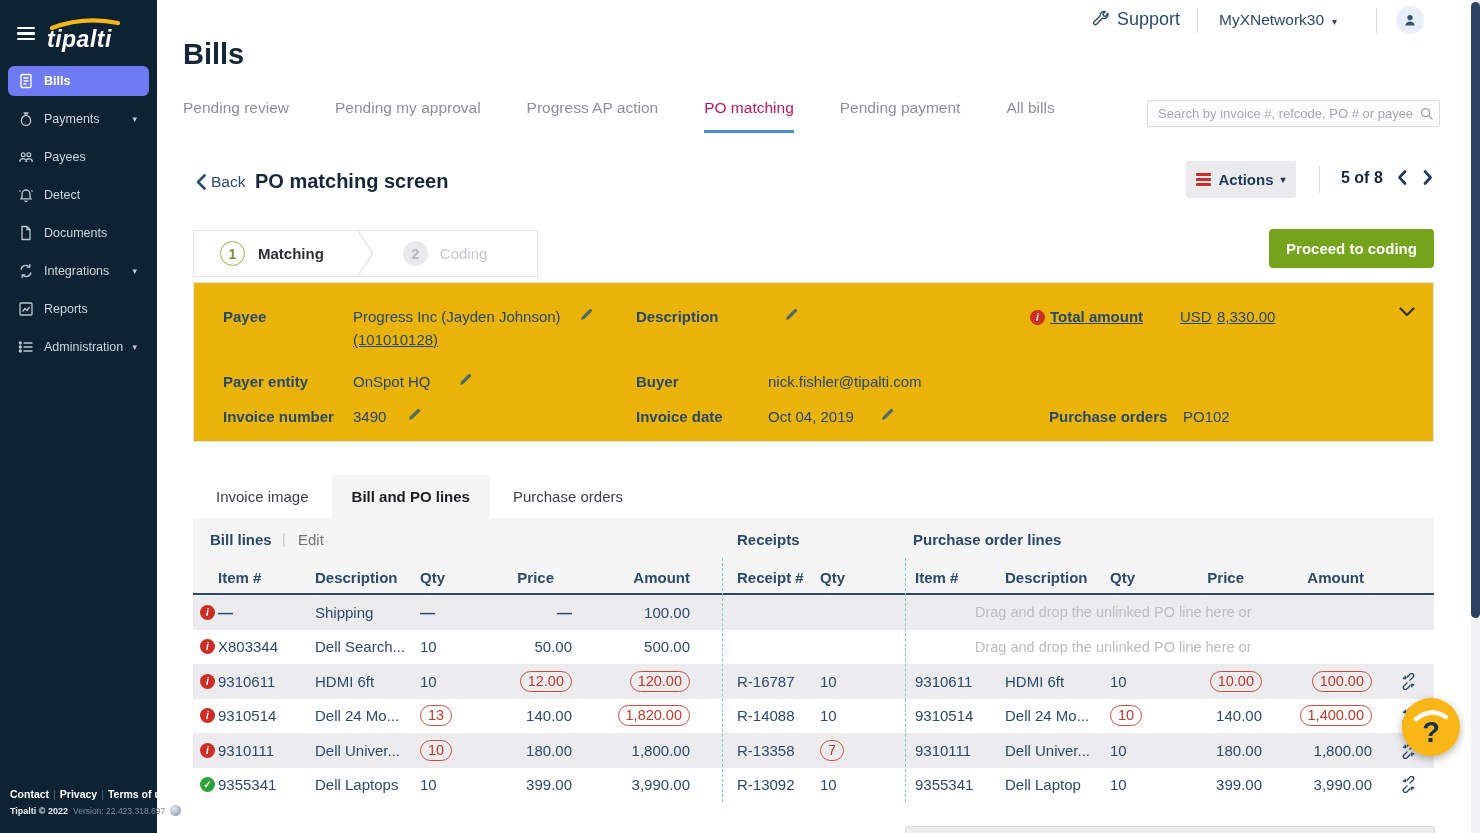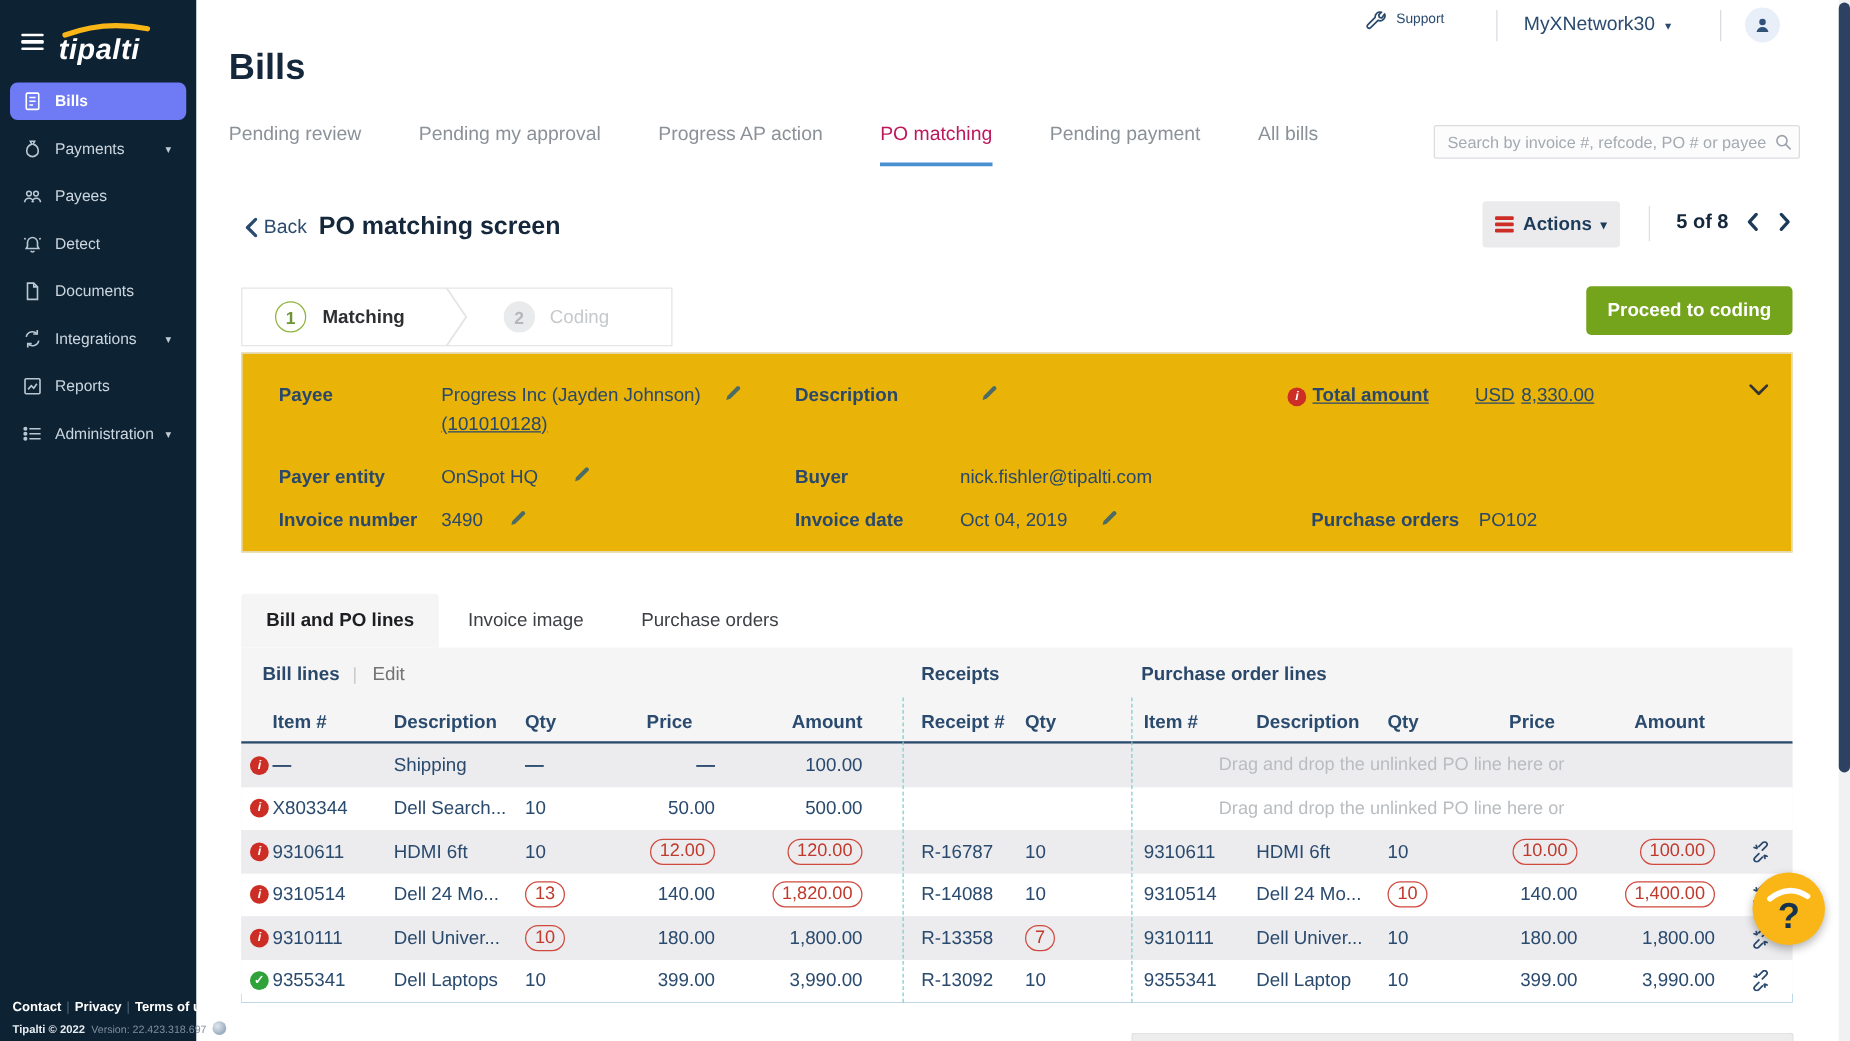--- a/index.html
+++ b/index.html
@@ -12,29 +12,29 @@
 .logo{position:absolute;left:44px;top:12px;width:80px;height:42px}
 .logo .arc{position:absolute;left:2px;top:3px}
 .logo .word{position:absolute;left:3px;top:14px;color:#fff;font-size:23px;font-weight:700;font-style:italic;letter-spacing:.5px}
 .sb-menu{position:absolute;left:0;top:64px;width:157px}
 .sb-item{position:relative;display:flex;align-items:center;height:30px;margin:2px 8px;padding-left:10px;border-radius:6px;color:#ccd6df;font-size:12.5px;cursor:pointer}
 .sb-item .sb-ico{width:17px;height:17px;margin-right:9px;color:#b9c7d2;display:inline-flex}
 .sb-item.active{background:#6e7bf4;color:#fff;font-weight:700}
 .sb-item.active .sb-ico{color:#fff}
 .sb-item .sb-caret{position:absolute;right:12px;font-size:9px;color:#c2ccd6}
 .sb-gap{height:4px}
-.sb-footer{position:absolute;left:0;bottom:0;width:142px;padding:6px 10px 5px}
+.sb-footer{position:absolute;left:0;bottom:0;width:142px;padding:6px 10px 17px}
 .sb-links{font-size:10.5px;font-weight:700;color:#fff;white-space:nowrap}
 .sb-links a{color:#fff;text-decoration:none;cursor:pointer}
 .sb-links .sep{color:#51657a;margin:0 4px;font-weight:400}
 .sb-meta{margin-top:5px;font-size:8.5px;color:#7e8ea0;display:flex;align-items:center;white-space:nowrap}
 .sb-copy{color:#e8edf2;font-weight:700;margin-right:5px;font-size:9px}
 .globe{width:11px;height:11px;border-radius:50%;background:radial-gradient(circle at 35% 35%,#dfe7ef,#7e93a9);margin-left:5px;flex:0 0 auto}
 
-.tb-support{position:absolute;left:1093px;top:9px;display:flex;gap:7px;color:#2a4a6e;font-size:11px;cursor:pointer}
+.tb-support{position:absolute;left:1093px;top:9px;display:flex;align-items:center;gap:7px;color:#2a4a6e;font-size:18px;cursor:pointer}
 .tb-div{position:absolute;top:8px;width:1px;height:25px;background:#d8dce1}
 .tb-account{position:absolute;left:1219px;top:11px;color:#2a4a6e;font-size:15.5px;cursor:pointer}
 .tb-account .caret{font-size:10px;margin-left:8px}
 .tb-avatar{position:absolute;left:1396px;top:6px;width:28px;height:28px;border-radius:50%;background:#e9eff8;display:flex;align-items:center;justify-content:center;cursor:pointer}
 
 .page-title{position:absolute;left:183px;top:38px;font-size:29px;font-weight:800;color:#15273b}
 .nav-tabs{position:absolute;left:183px;top:99px;width:945px;display:flex;gap:46px}
 .ntab{font-size:15.5px;color:#8b9198;padding-bottom:13px;cursor:pointer;white-space:nowrap}
 .ntab.active{color:#be185d;border-bottom:3px solid #4a8fd2}
 .search-box{position:absolute;left:1147px;top:100px;width:293px;height:27px}
@@ -352,22 +352,22 @@
         <svg width="15" height="15" viewBox="0 0 16 16">
           <path d="M2.2 13.8l.9-3.4 8-8a1.5 1.5 0 0 1 2.1 0l.4.4a1.5 1.5 0 0 1 0 2.1l-8 8z" fill="#4a6b66"></path>
         </svg>
       </span>
     <span class="d-lbl" style="left:855px;top:125px">Purchase orders</span>
     <span class="d-val" style="left:989px;top:125px">PO102</span>
   </section>
 
   <section class="match-card">
     <div class="m-tabs">
+      <div class="m-tab">Invoice image</div>
       <div class="m-tab active">Bill and PO lines</div>
-      <div class="m-tab">Invoice image</div>
       <div class="m-tab">Purchase orders</div>
     </div>
     <div class="m-content">
       <div class="m-labels">
         <span class="sec-title" style="left:17px">Bill lines</span>
         <span class="pipe" style="left:89px">|</span>
         <a class="edit" style="left:105px">Edit</a>
         <span class="sec-title" style="left:544px">Receipts</span>
         <span class="sec-title" style="left:720px">Purchase order lines</span>
       </div>

